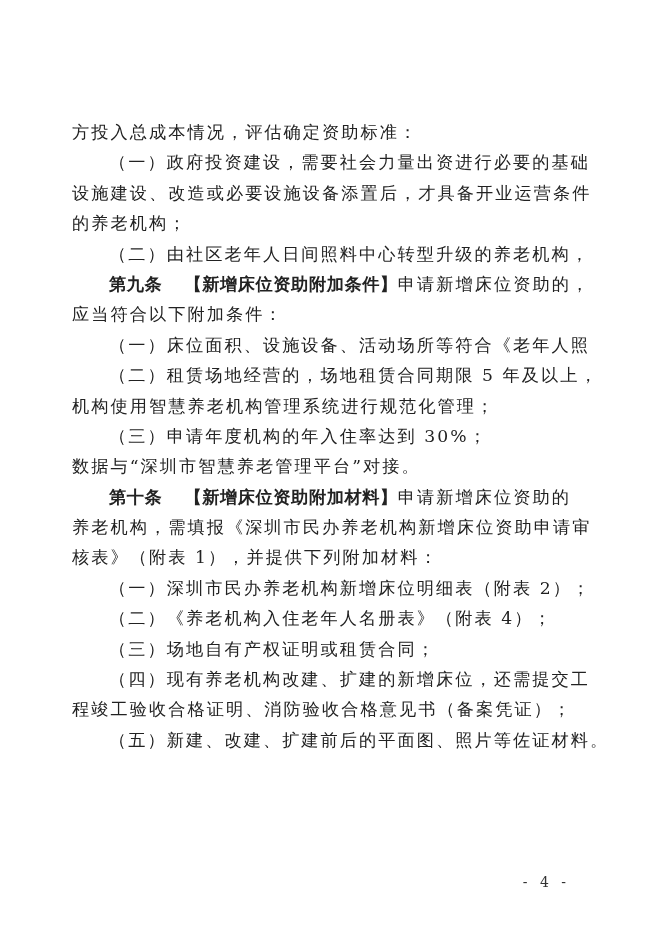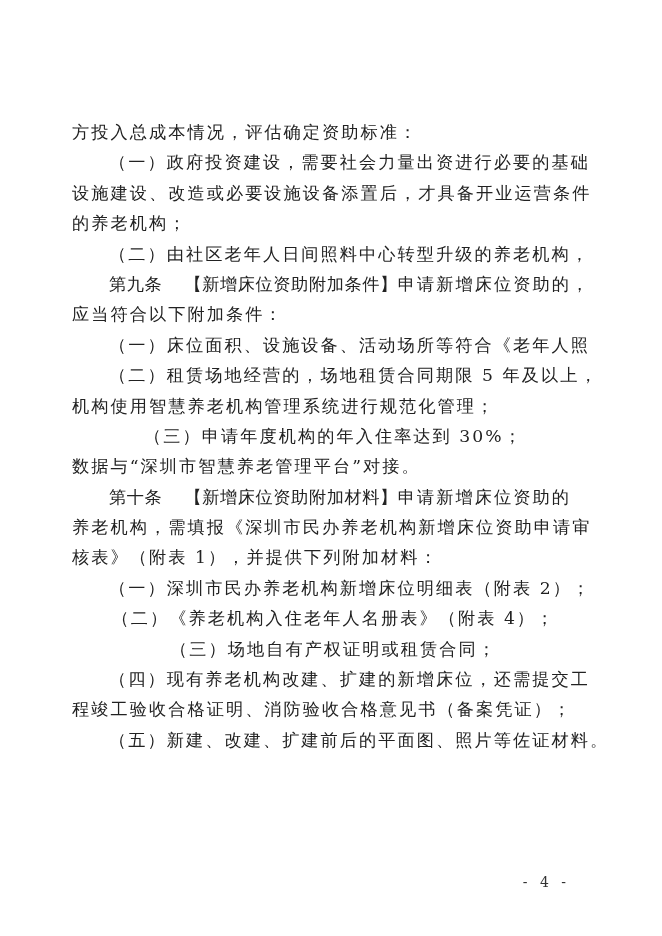--- a/index.html
+++ b/index.html
@@ -1,22 +1,22 @@
 <!DOCTYPE html>
 <html><head>
   <meta charset="utf-8">
   <style>
     html, body { margin: 0; padding: 0; background: #ffffff; }
     body { width: 662px; height: 936px; position: relative; overflow: hidden;
            font-family: "DejaVu Serif", "Liberation Serif", serif; color: #222; }
     .page { position: absolute; left: 72px; top: 117px; width: 486px; }
     .line { height: 30.4px; line-height: 30.4px; font-size: 17.2px; white-space: nowrap;
             letter-spacing: 2.05px; overflow: visible; }
-    .indent { padding-left: 37px; text-align: center; }
-    .heading { font-family: "DejaVu Sans", "Liberation Sans", sans-serif; font-weight: normal; letter-spacing: 0.6px; }
+    .indent { padding-left: 37px; }
+    .heading { font-family: "DejaVu Sans", "Liberation Sans", sans-serif; font-weight: bold; letter-spacing: 0.6px; }
     .gap { display: inline-block; width: 22px; }
     .pagenum { position: absolute; left: 0; right: 0; top: 874px; text-align: right; padding-right: 92px;
                font-size: 14px; letter-spacing: 4px; color: #333; }
   </style>
 </head>
 <body>
 
 <div class="page">
   <div class="line">方投入总成本情况，评估确定资助标准：</div>
   <div class="line indent">（一）政府投资建设，需要社会力量出资进行必要的基础</div>

